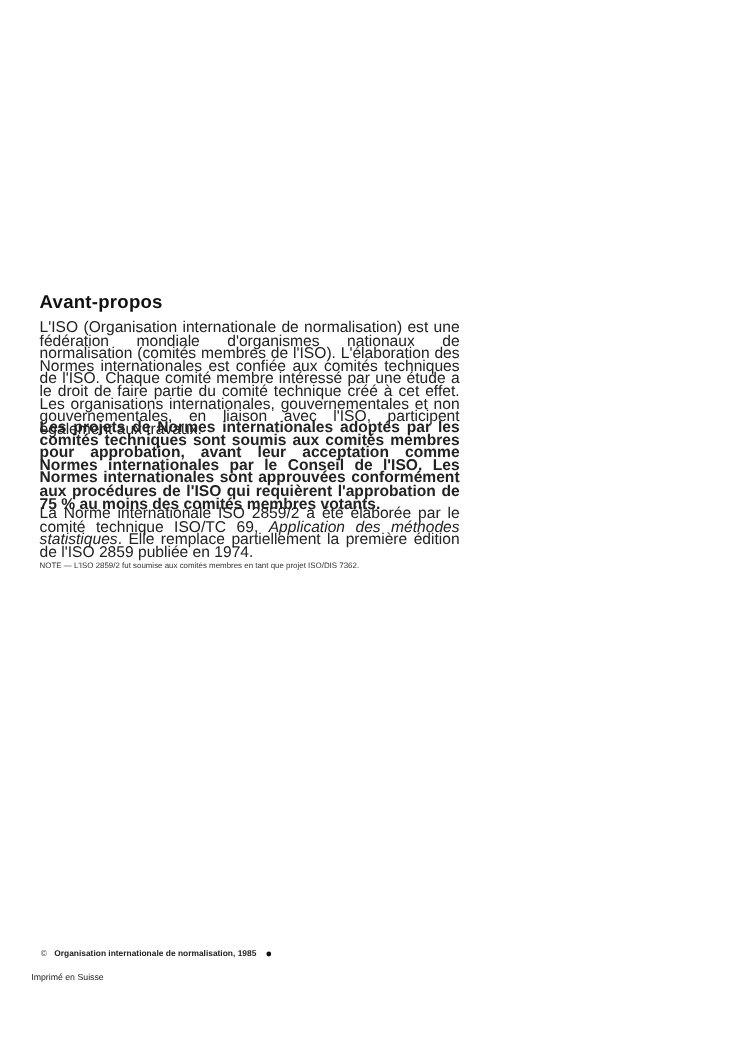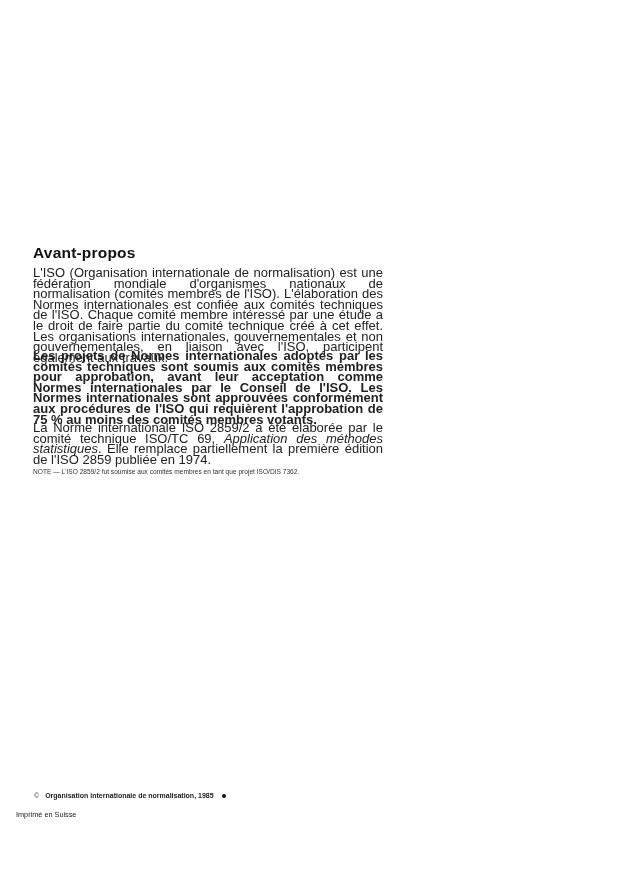--- a/index.html
+++ b/index.html
@@ -21,21 +21,21 @@
     .p3 { top: 423px; }
     .note { position: absolute; left: 33px; top: 467px; width: 360px; font-size: 6.6px; line-height: 9px; color: #333; white-space: nowrap; }
     .italic { font-style: italic; }
     .footer-copy {
       position: absolute; left: 34px; top: 792px;
       font-size: 7px; font-weight: bold; color: #222; white-space: nowrap;
     }
     .footer-copy .c { font-weight: normal; margin-right: 6px; color: #444; }
     .footer-copy .dot { display: inline-block; width: 4px; height: 4px; border-radius: 50%; background: #111; margin-left: 8px; vertical-align: middle; }
     .footer-print {
-      position: absolute; left: 16px; top: 810px;
+      position: absolute; left: 26px; top: 810px;
       font-size: 7.3px; color: #222; white-space: nowrap;
     }
   </style>
 </head>
 <body>
 
 <div class="page">
   <div class="heading">Avant-propos</div>
 
   <p class="body-text p1" style="margin:0;">L'ISO (Organisation internationale de normalisation) est une fédération mondiale d'organismes nationaux de normalisation (comités membres de l'ISO). L'élaboration des Normes internationales est confiée aux comités techniques de l'ISO. Chaque comité membre intéressé par une étude a le droit de faire partie du comité technique créé à cet effet. Les organisations internationales, gouvernementales et non gouvernementales, en liaison avec l'ISO, participent également aux travaux.</p>

